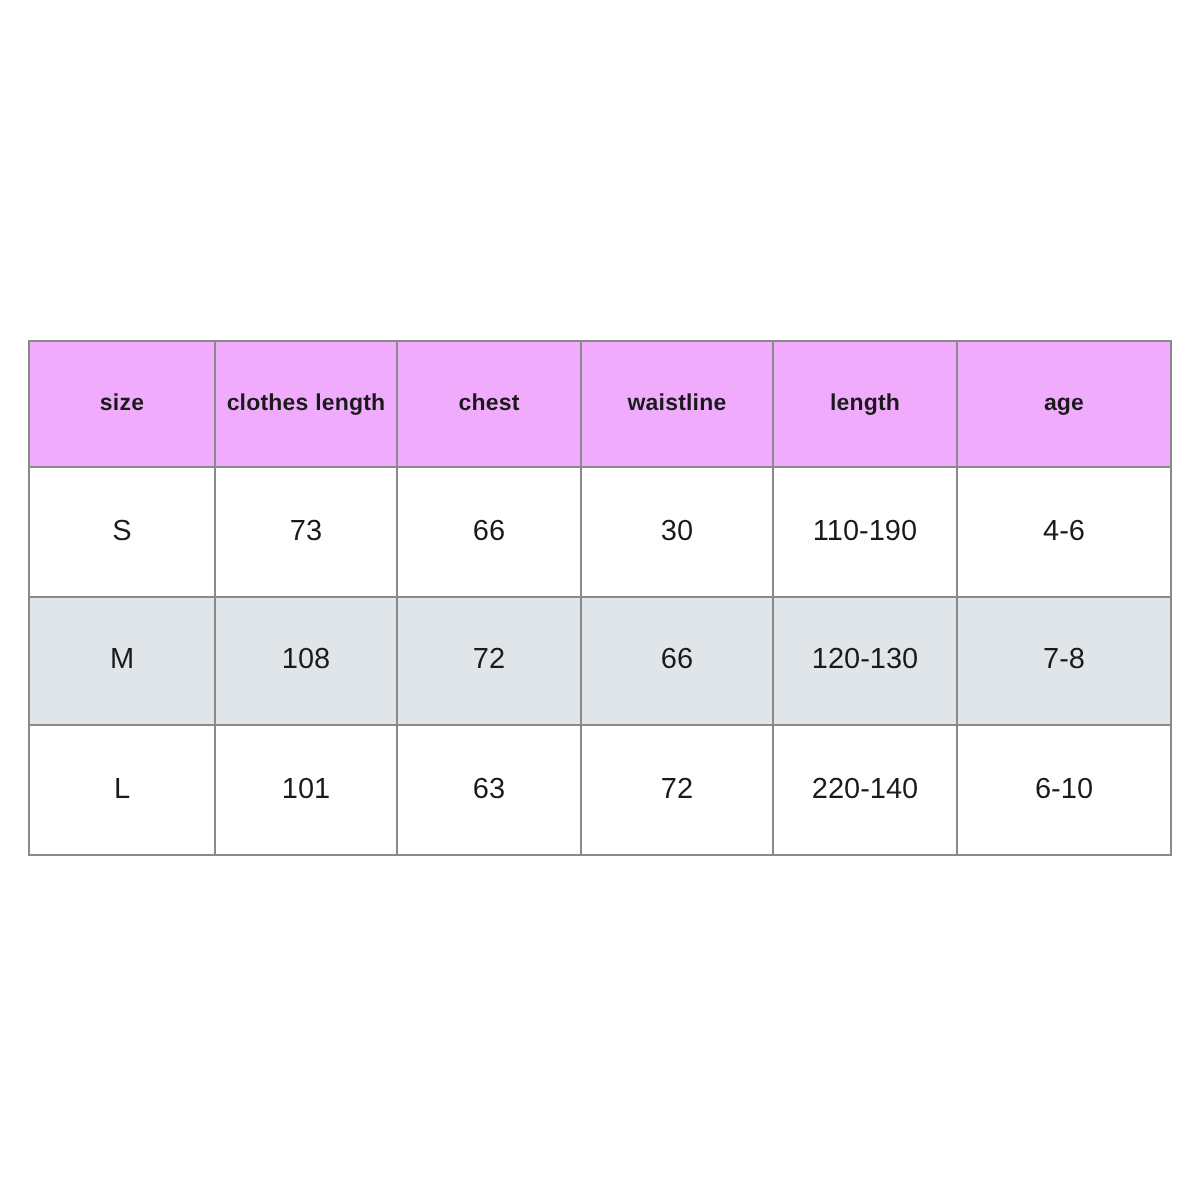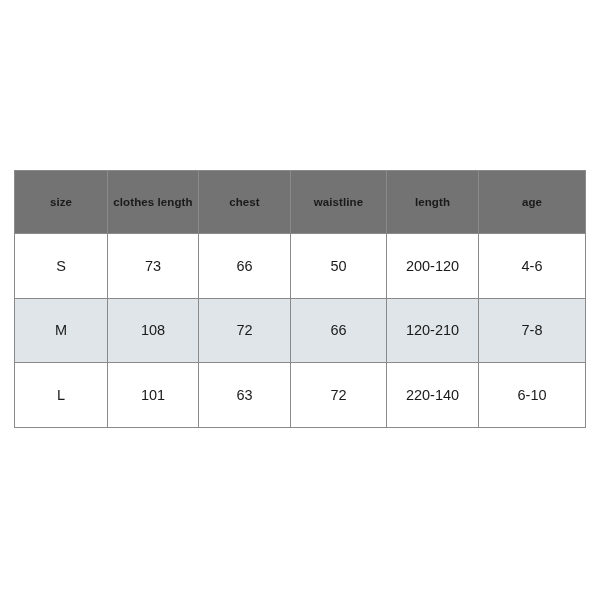--- a/index.html
+++ b/index.html
@@ -54,21 +54,21 @@
   col.c-chest    { width: 92px; }
   col.c-waist    { width: 96px; }
   col.c-height   { width: 92px; }
   col.c-age      { width: 107px; }
 
   
   thead tr {
     height: 63px;
   }
   thead th {
-    background: #737373;
+    background: #f0abfc;
     font-weight: bold;
     font-size: 11.5px;
     letter-spacing: 0.1px;
     color: #141414;
   }
 
   
   tbody tr {
     height: 64px;
   }
@@ -109,31 +109,31 @@
           <th>length</th>
           <th>age</th>
         </tr>
       </thead>
 
       <tbody>
         <tr class="row-white">
           <td>S</td>
           <td>73</td>
           <td>66</td>
-          <td>50</td>
-          <td>200-120</td>
+          <td>30</td>
+          <td>110-190</td>
           <td>4-6</td>
         </tr>
 
         <tr class="row-striped">
           <td>M</td>
           <td>108</td>
           <td>72</td>
           <td>66</td>
-          <td>120-210</td>
+          <td>120-130</td>
           <td>7-8</td>
         </tr>
 
         <tr class="row-white">
           <td>L</td>
           <td>101</td>
           <td>63</td>
           <td>72</td>
           <td>220-140</td>
           <td>6-10</td>

